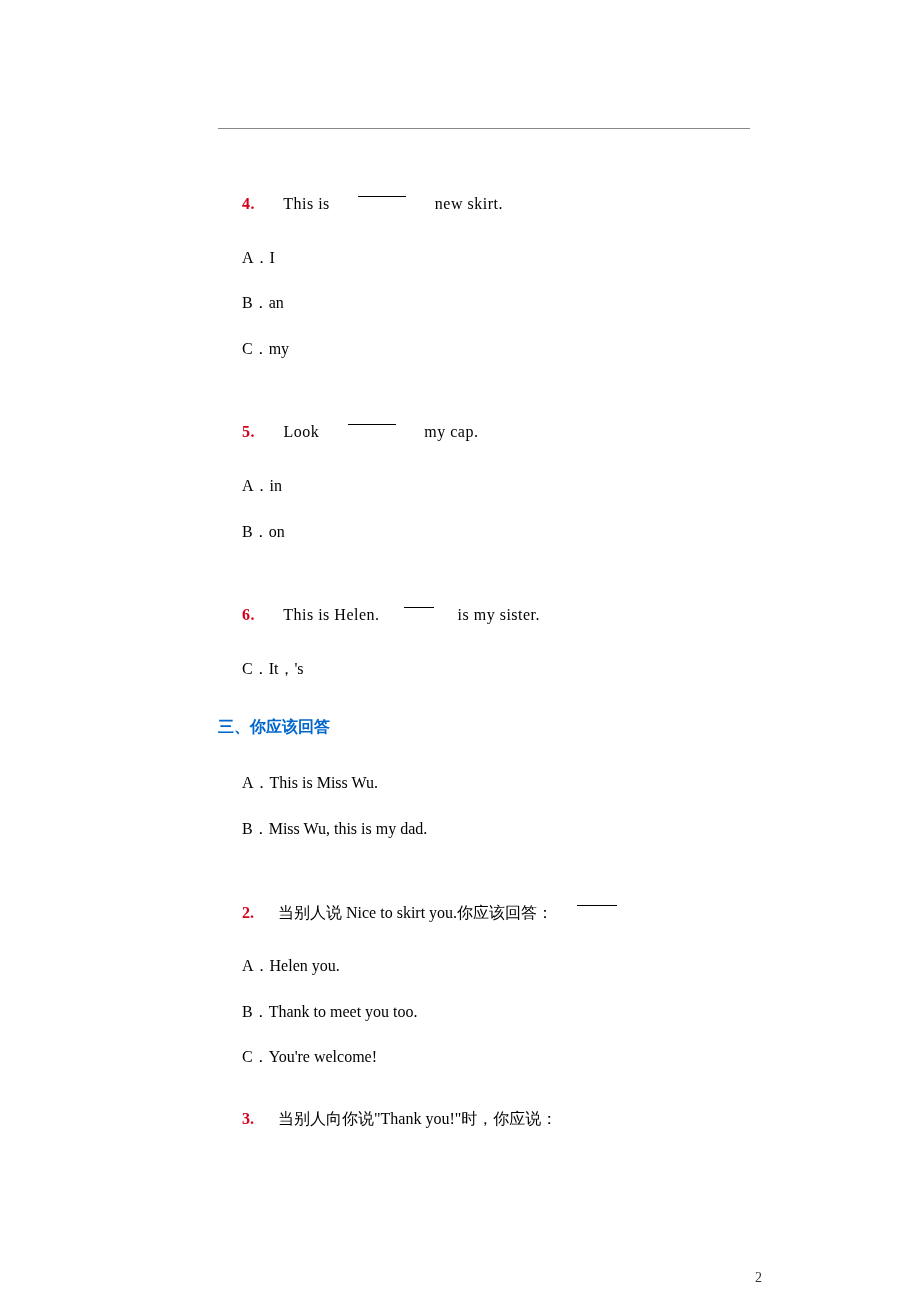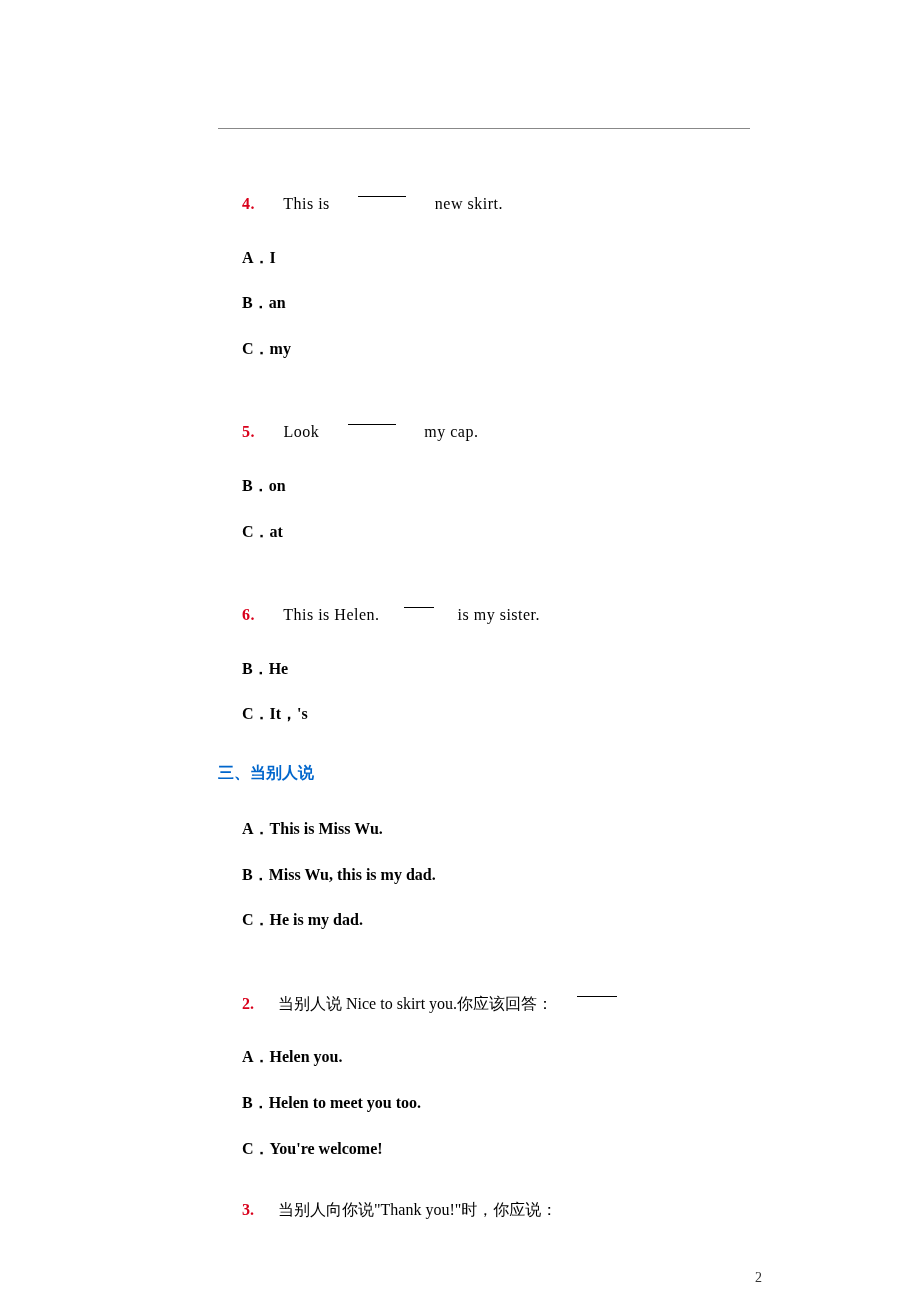--- a/index.html
+++ b/index.html
@@ -34,21 +34,20 @@
       color: #d9001b;
       font-weight: bold;
     }
     .options {
       margin-bottom: 8px;
     }
     .option-line {
       font-size: 16px;
       line-height: 2.1;
       color: #000;
-      font-weight: bold;
     }
     .section-title {
       color: #0066cc;
       font-size: 16px;
       font-weight: bold;
       margin-top: 28px;
       margin-bottom: 28px;
     }
     .page-number {
       position: absolute;
@@ -86,52 +85,50 @@
       <div class="option-line">B．an</div>
       <div class="option-line">C．my</div>
     </div>
   </div>
 
   <div class="question-block">
     <div class="question-stem mono-space">
       <span class="q-num">5.</span><span>  Look </span><span class="blank blank-med"></span><span> my cap.</span>
     </div>
     <div class="options">
+      <div class="option-line">A．in</div>
       <div class="option-line">B．on</div>
-      <div class="option-line">C．at</div>
     </div>
   </div>
 
   <div class="question-block">
     <div class="question-stem mono-space">
       <span class="q-num">6.</span><span>  This is Helen.</span><span class="blank blank-tiny"></span><span>is my sister.</span>
     </div>
     <div class="options">
-      <div class="option-line">B．He</div>
       <div class="option-line">C．It，'s</div>
     </div>
   </div>
 
-  <div class="section-title">三、当别人说</div>
+  <div class="section-title">三、你应该回答</div>
 
   <div class="question-block">
     <div class="options">
       <div class="option-line">A．This is Miss Wu.</div>
       <div class="option-line">B．Miss Wu, this is my dad.</div>
-      <div class="option-line">C．He is my dad.</div>
     </div>
   </div>
 
   <div class="question-block">
     <div class="question-stem">
       <span class="q-num">2.</span><span>当别人说 Nice to skirt you.你应该回答：</span><span class="blank blank-short"></span>
     </div>
     <div class="options">
       <div class="option-line">A．Helen you.</div>
-      <div class="option-line">B．Helen to meet you too.</div>
+      <div class="option-line">B．Thank to meet you too.</div>
       <div class="option-line">C．You're welcome!</div>
     </div>
   </div>
 
   <div class="question-block">
     <div class="question-stem">
       <span class="q-num">3.</span><span>当别人向你说"Thank you!"时，你应说：</span>
     </div>
   </div>
 

